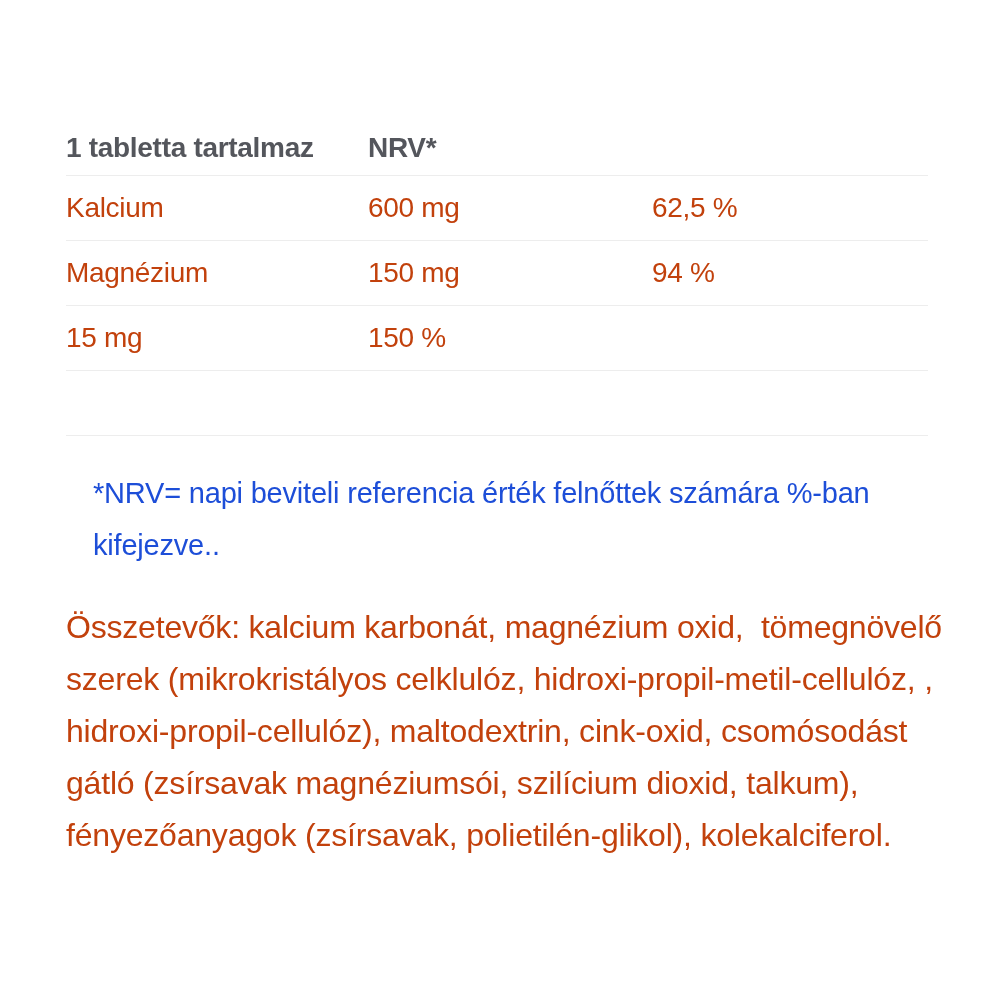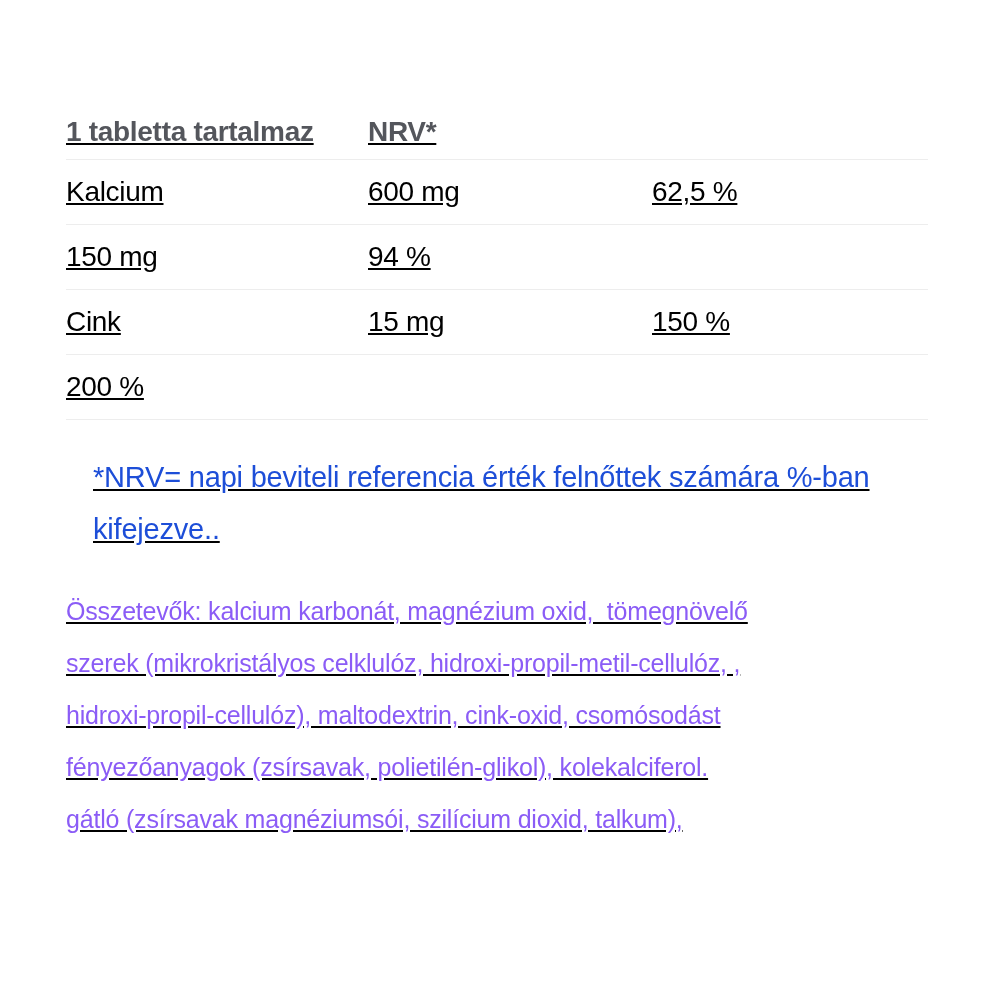--- a/index.html
+++ b/index.html
@@ -9,38 +9,37 @@
     font-family: "Liberation Sans", "DejaVu Sans", sans-serif;
     overflow: hidden;
   }
   .sheet {
     position: relative;
     width: 1000px; height: 1000px;
     background: #ffffff;
   }
   .content {
     position: absolute;
-    left: 66px; top: 104px;
+    left: 66px; top: 120px;
     width: 862px;
-    text-decoration: underline;
   }
   
   .ntable { width: 100%; }
   .trow {
     display: grid;
     grid-template-columns: 302px 284px 1fr;
     align-items: center;
     border-bottom: 1px solid #ededed;
   }
   .trow.head { height: 56px; }
   .trow.data { height: 65px; }
   .cell {
     font-size: 28px;
     letter-spacing: -0.3px;
-    color: #000000;
+    color: #c2410c;
     white-space: pre;
   }
   .trow.head .cell {
     font-weight: bold;
     color: #54565c;
   }
   
   .footnote {
     margin-top: 31px;
   }
@@ -50,24 +49,24 @@
     letter-spacing: -0.2px;
     color: #1d4ed8;
     white-space: pre;
     margin-left: 27px;
   }
   
   .ingredients {
     margin-top: 30px;
   }
   .ingredients .line {
-    font-size: 25px;
+    font-size: 32px;
     line-height: 52px;
     letter-spacing: -0.2px;
-    color: #8b5cf6;
+    color: #c2410c;
     white-space: pre;
   }
 </style>
 </head>
 <body>
 
 <div class="sheet">
   <div class="content">
 
     <div class="ntable">
@@ -77,43 +76,42 @@
         <div class="cell">NRV*</div>
       </div>
 
       <div class="trow data">
         <div class="cell">Kalcium</div>
         <div class="cell">600 mg</div>
         <div class="cell">62,5 %</div>
       </div>
 
       <div class="trow data">
+        <div class="cell">Magnézium</div>
         <div class="cell">150 mg</div>
         <div class="cell">94 %</div>
       </div>
 
       <div class="trow data">
-        <div class="cell">Cink</div>
         <div class="cell">15 mg</div>
         <div class="cell">150 %</div>
       </div>
 
       <div class="trow data">
-        <div class="cell">200 %</div>
       </div>
 
     </div>
 
     <div class="footnote">
       <div class="line">*NRV= napi beviteli referencia érték felnőttek számára %-ban</div>
       <div class="line">kifejezve..</div>
     </div>
 
     <div class="ingredients">
       <div class="line">Összetevők: kalcium karbonát, magnézium oxid,  tömegnövelő</div>
       <div class="line">szerek (mikrokristályos celklulóz, hidroxi-propil-metil-cellulóz, ,</div>
       <div class="line">hidroxi-propil-cellulóz), maltodextrin, cink-oxid, csomósodást</div>
+      <div class="line">gátló (zsírsavak magnéziumsói, szilícium dioxid, talkum),</div>
       <div class="line">fényezőanyagok (zsírsavak, polietilén-glikol), kolekalciferol.</div>
-      <div class="line">gátló (zsírsavak magnéziumsói, szilícium dioxid, talkum),</div>
     </div>
 
   </div>
 </div>
 
 </body></html>

